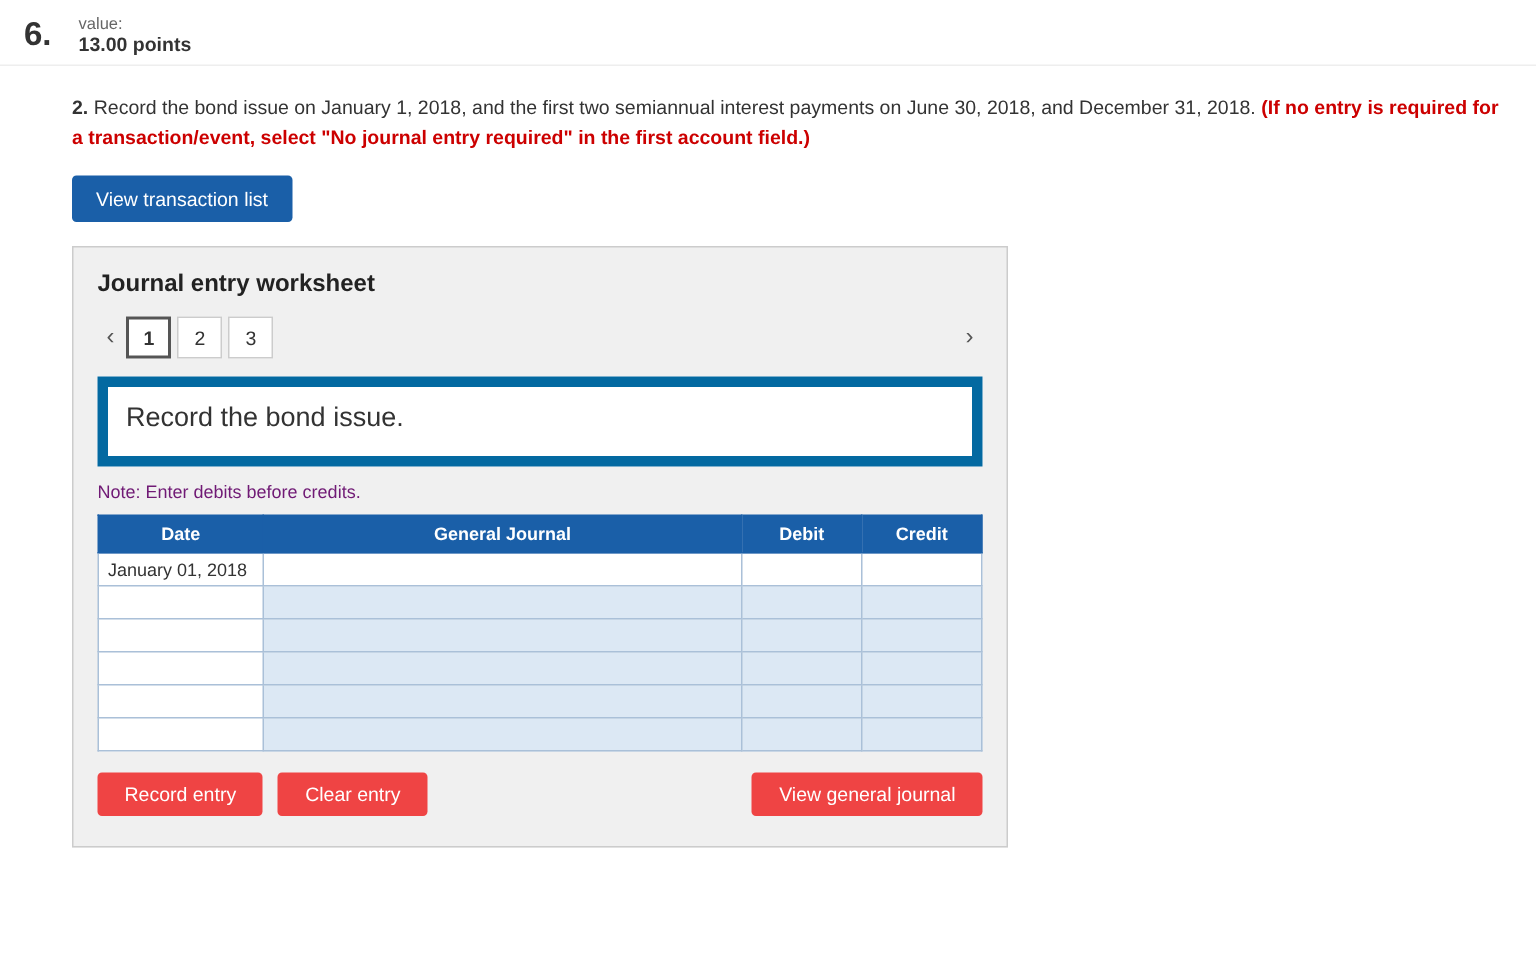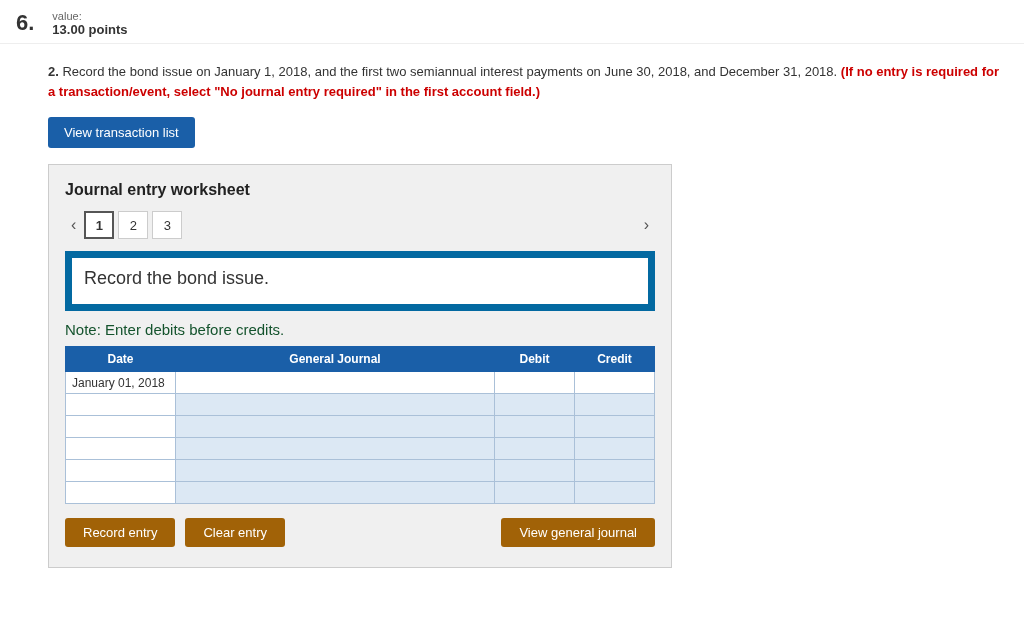--- a/index.html
+++ b/index.html
@@ -124,22 +124,22 @@
     .record-description-box {
       background: #fff;
       border: 7px solid #0369a1;
       padding: 10px 12px;
       min-height: 60px;
       margin-bottom: 10px;
       font-size: 18px;
       color: #333;
     }
     .note-text {
-      color: #14532d;
-      font-size: 15px;
+      color: #701a75;
+      font-size: 12px;
       margin-bottom: 8px;
     }
     .journal-table {
       width: 100%;
       border-collapse: collapse;
       margin-bottom: 14px;
     }
     .journal-table th {
       background: #1a5fa8;
       color: #fff;
@@ -190,21 +190,21 @@
     }
     .journal-table tr.data-row td {
       background: #dce8f4;
     }
     .action-buttons {
       display: flex;
       gap: 10px;
       align-items: center;
     }
     .action-btn {
-      background: #a16207;
+      background: #ef4444;
       color: #fff;
       border: none;
       padding: 7px 18px;
       font-size: 13px;
       border-radius: 3px;
       cursor: pointer;
     }
     .action-btn-right {
       margin-left: auto;
     }

